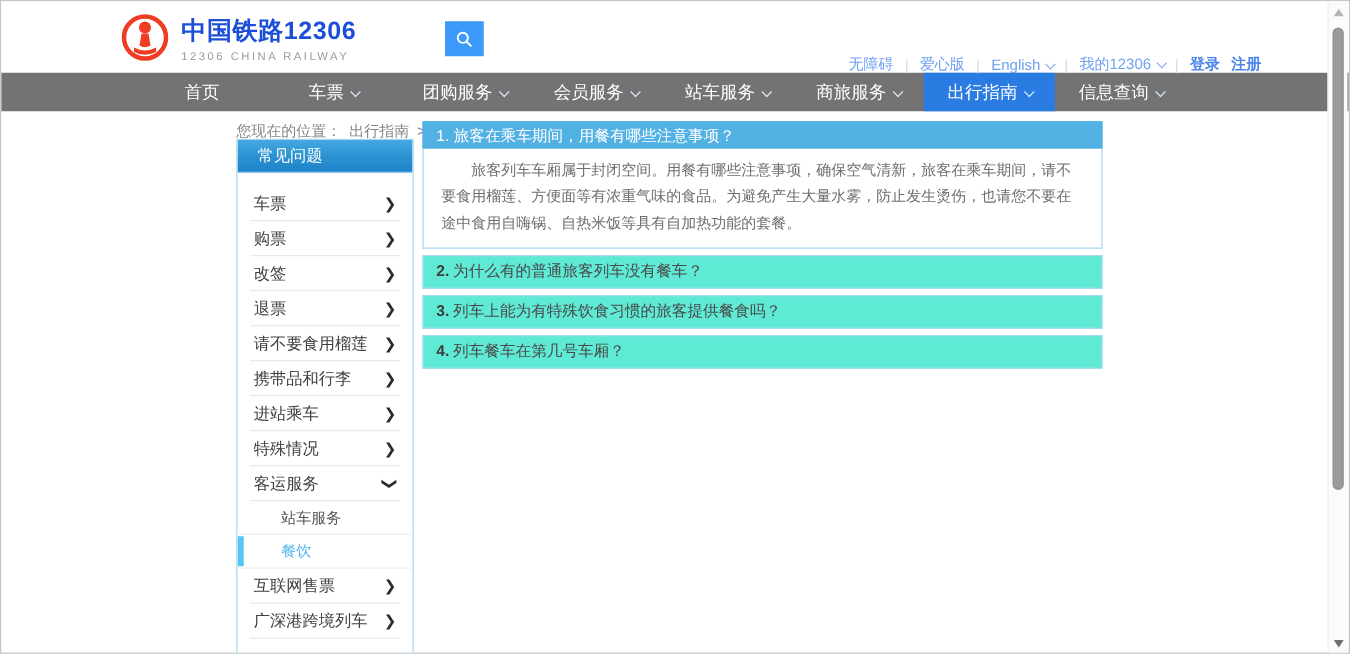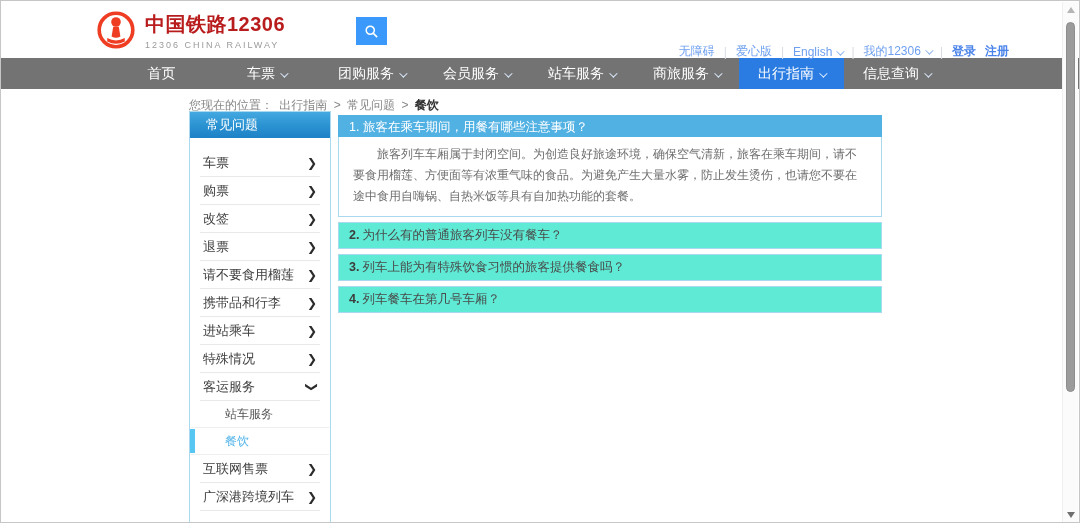--- a/index.html
+++ b/index.html
@@ -4,21 +4,21 @@
 <style>
   * { margin:0; padding:0; box-sizing:border-box; }
   html,body { width:1080px; height:523px; }
   body { font-family:"Liberation Sans","DejaVu Sans",sans-serif; background:#fff; }
   .page { position:relative; width:1080px; height:523px; border:1px solid #c6c6c6; background:#fff; overflow:hidden; }
 
   
   .header { position:relative; height:57px; background:#fff; }
   .logo { position:absolute; left:95px; top:9px; display:flex; align-items:center; gap:9px; }
   .logo svg { width:40px; height:40px; }
-  .logo-text .t1 { font-size:20px; color:#b91c1c; font-weight:600; letter-spacing:.5px; }
+  .logo-text .t1 { font-size:20px; color:#1d4ed8; font-weight:600; letter-spacing:.5px; }
   .logo-text .t2 { font-size:9px; color:#9b9b9b; letter-spacing:2px; margin-top:2px; }
   .search { position:absolute; left:355px; top:16px; display:flex; }
   .search input { width:240px; height:28px; border:1px solid #dcdcdc; border-right:none; padding:0 9px; font-size:12.5px; color:#333; outline:none; }
   .search input::placeholder { color:#a8a8a8; }
   .search button { width:31px; height:28px; background:#3b99fc; border:none; cursor:pointer; display:flex; align-items:center; justify-content:center; }
   .top-links { position:absolute; right:70px; top:26px; display:flex; align-items:center; gap:9px; font-size:12px; color:#6d9ff0; white-space:nowrap;margin-top:16px; }
   .top-links .lnk { color:#6d9ff0; cursor:pointer; }
   .top-links .strong { color:#4a84ea; font-weight:700; }
   .top-links .sep { color:#d8dce2; }
   .tiny-caret { display:inline-block; width:6px; height:6px; border-right:1.5px solid #8fb3ee; border-bottom:1.5px solid #8fb3ee; transform:rotate(45deg) translateY(-2px); margin-left:4px; }
@@ -42,21 +42,21 @@
   .side-item { height:28px; line-height:28px; margin:0 10px; padding:0 3px; font-size:13px; color:#404040;
                display:flex; justify-content:space-between; align-items:center; border-bottom:1px solid #e9e9e9; cursor:pointer; }
   .chev::before { content:"❯"; font-size:12px; font-weight:700; color:#2b2b2b; }
   .chev.down { display:inline-block; transform:rotate(90deg); }
   .side-sub { height:27px; line-height:27px; padding-left:34px; font-size:12px; color:#555; border-bottom:1px solid #efefef;
               margin:0 1px; position:relative; cursor:pointer; }
   .side-sub.active { color:#57b6ea; }
   .side-sub.active::before { content:""; position:absolute; left:-1px; top:1px; bottom:1px; width:5px; background:#57c6f2; }
 
   
-  .main { position:absolute; left:337px; top:114px; width:544px; }
+  .main { position:absolute; left:337px; top:96px; width:544px; }
   .faq-head { height:22px; line-height:22px; background:#52b1e3; border:1px solid #52b1e3; color:#fff; font-size:12.5px; padding-left:10px; cursor:pointer; }
   .faq-body { border:1px solid #a9d9ee; border-top:none; background:#fff; padding:7px 14px 9px 14px; font-size:12px; color:#6e6e6e; line-height:21px; text-indent:2em; }
   .q-box { margin-top:5px; border:1px solid #a9d9ee; height:27px; line-height:25px; padding-left:10px; font-size:12.5px; color:#4a4a4a; background:#5eead4; cursor:pointer; }
   .q-box b { font-weight:700; color:#3d3d3d; margin-right:3px; }
 
   
   .scrollbar { position:absolute; top:1px; right:1px; width:16px; height:521px; background:#fbfbfb; z-index:50; border-left:1px solid #f0f0f0; }
   .sb-thumb { position:absolute; top:20px; left:3px; width:9px; height:370px; border-radius:5px; background:#9b9b9b; border:1px solid #8d8d8d; }
   .sb-up { position:absolute; top:5px; left:4px; width:0; height:0; border-left:4px solid transparent; border-right:4px solid transparent; border-bottom:6px solid #b5b5b5; }
   .sb-down { position:absolute; bottom:5px; left:4px; width:0; height:0; border-left:4px solid transparent; border-right:4px solid transparent; border-top:6px solid #6f6f6f; }
@@ -173,21 +173,21 @@
           <i class="chev"></i>
         </li>
     </ul>
   </div>
 
   <div class="main">
     <div class="faq-head">
       <span>1.</span>
       <span>旅客在乘车期间，用餐有哪些注意事项？</span>
     </div>
-    <div class="faq-body">旅客列车车厢属于封闭空间。为创造良好旅途环境，确保空气清新，旅客在乘车期间，请不要食用榴莲、方便面等有浓重气味的食品。为避免产生大量水雾，防止发生烫伤，也请您不要在途中食用自嗨锅、自热米饭等具有自加热功能的套餐。</div>
+    <div class="faq-body">旅客列车车厢属于封闭空间。用餐有哪些注意事项，确保空气清新，旅客在乘车期间，请不要食用榴莲、方便面等有浓重气味的食品。为避免产生大量水雾，防止发生烫伤，也请您不要在途中食用自嗨锅、自热米饭等具有自加热功能的套餐。</div>
 
     <div class="q-box">
       <b>2.</b><span>为什么有的普通旅客列车没有餐车？</span>
     </div>
     <div class="q-box">
       <b>3.</b><span>列车上能为有特殊饮食习惯的旅客提供餐食吗？</span>
     </div>
     <div class="q-box">
       <b>4.</b><span>列车餐车在第几号车厢？</span>
     </div>

